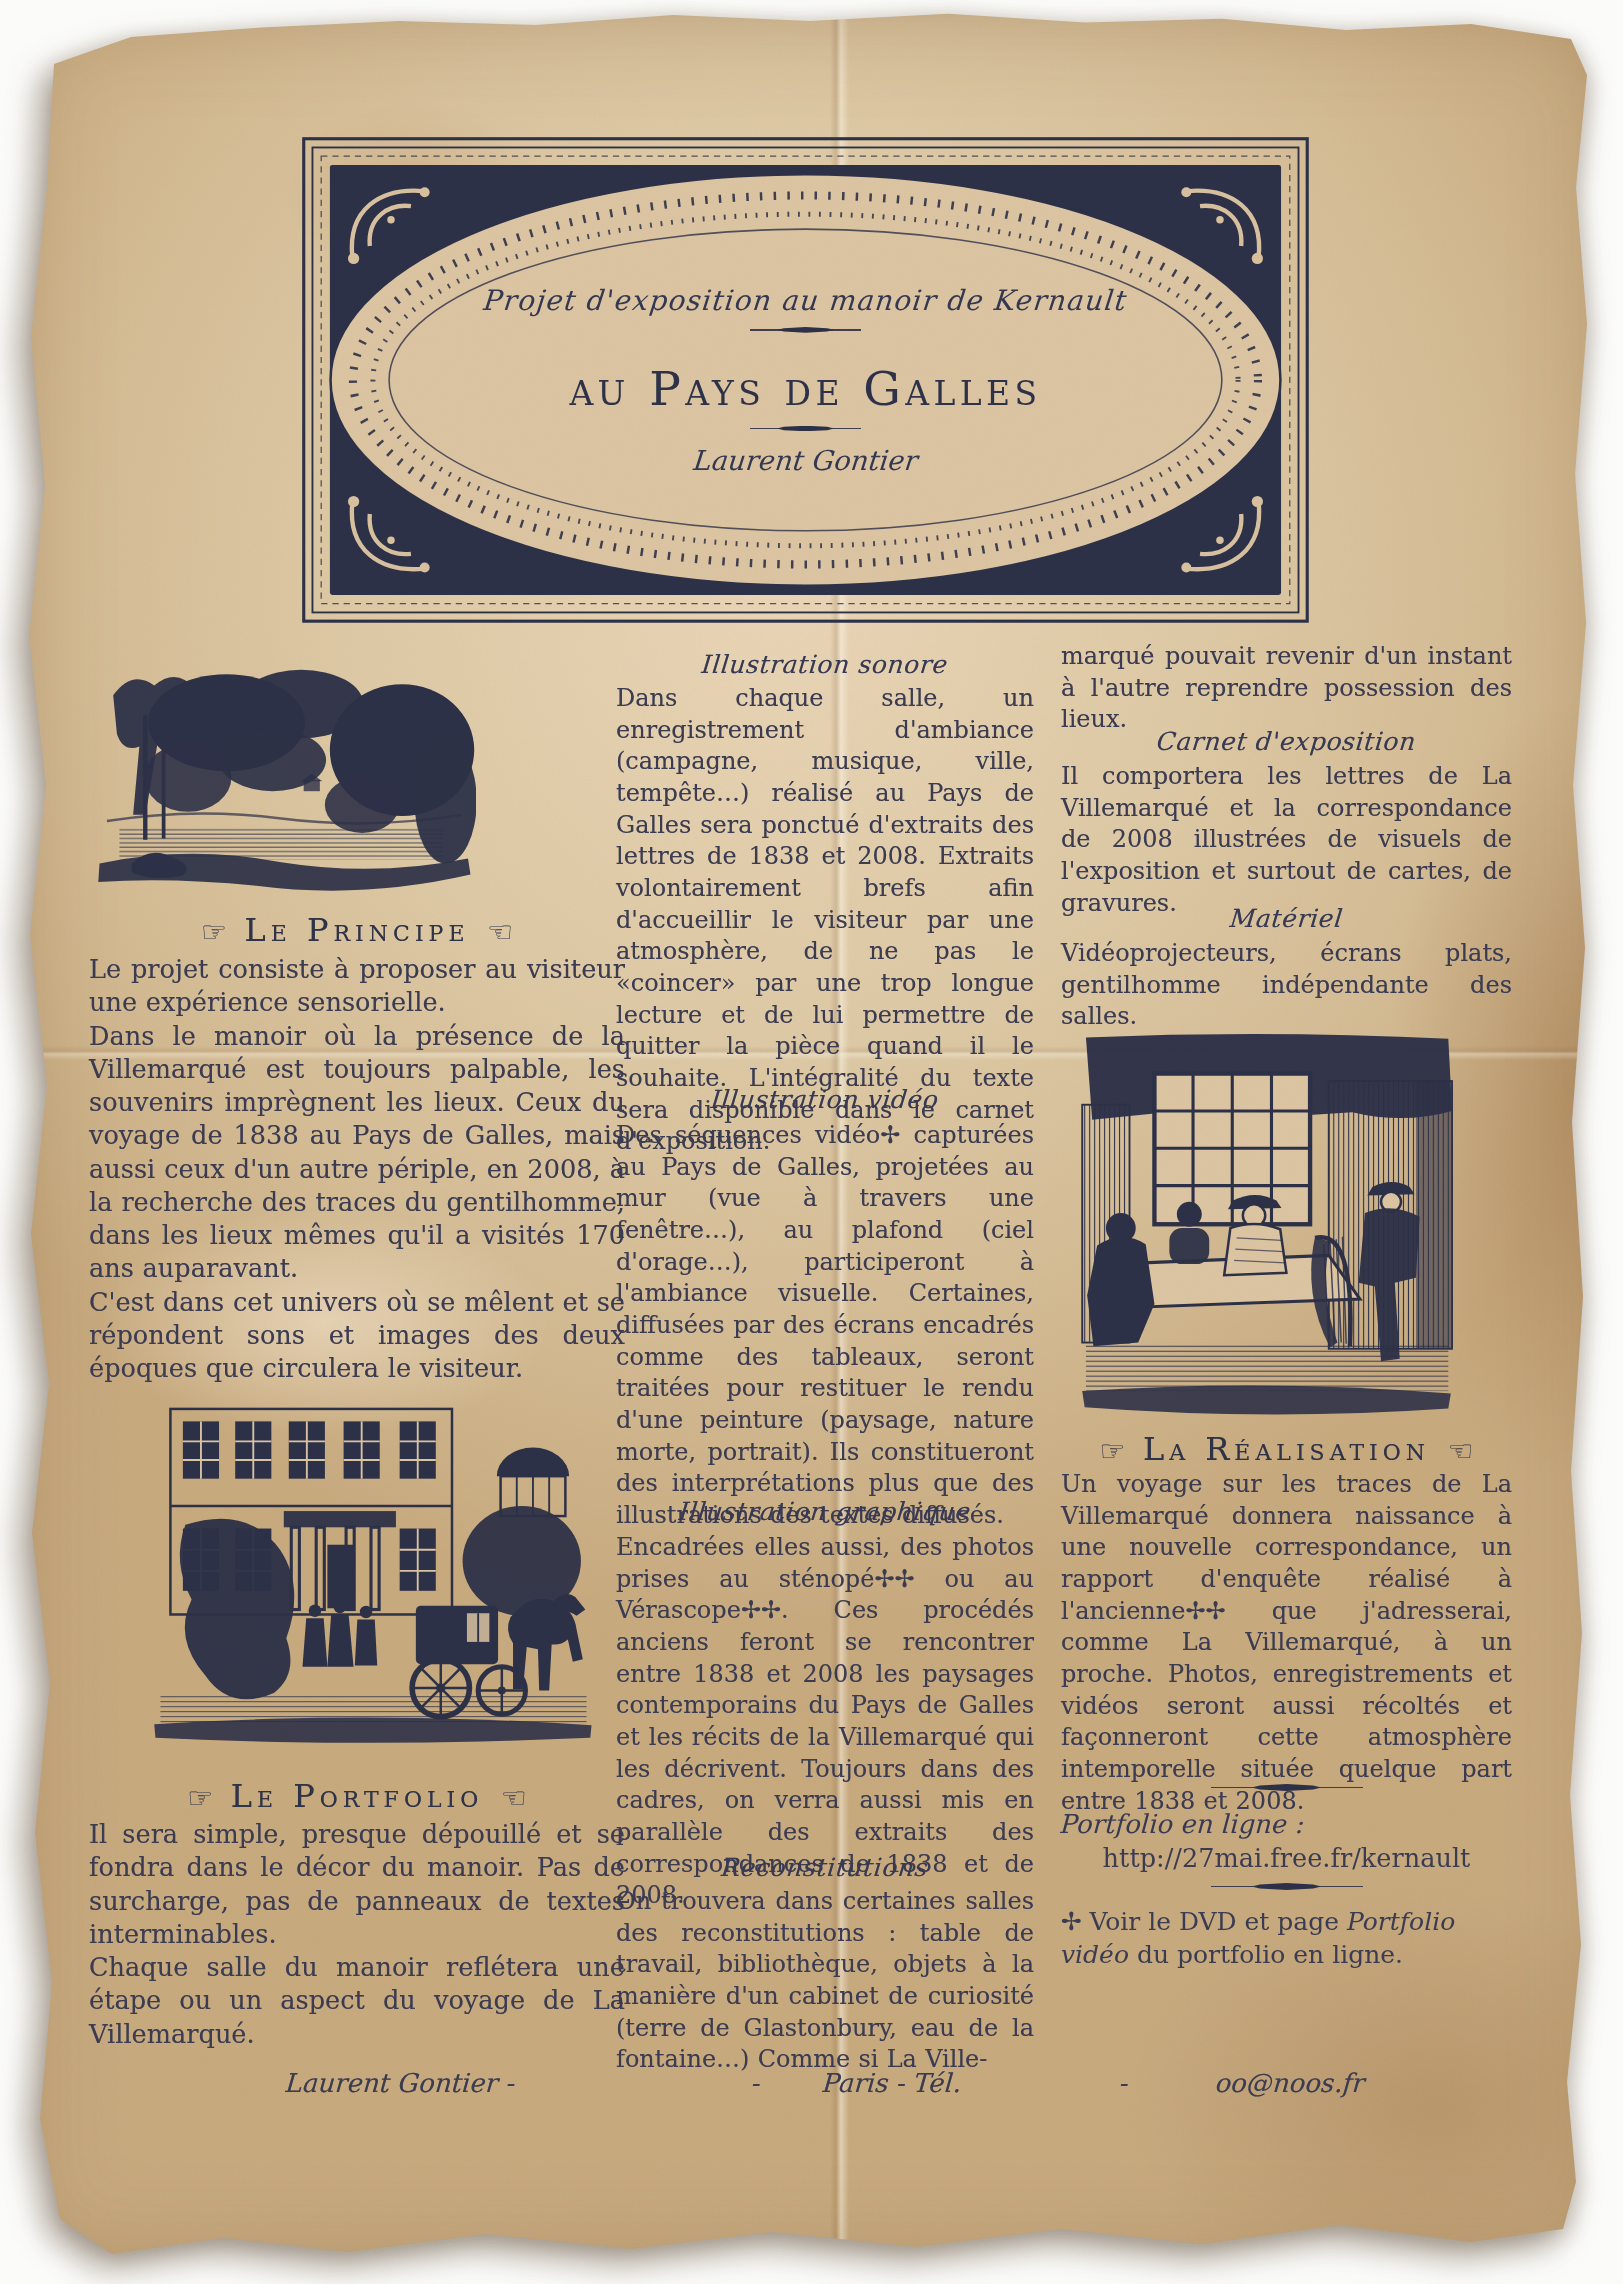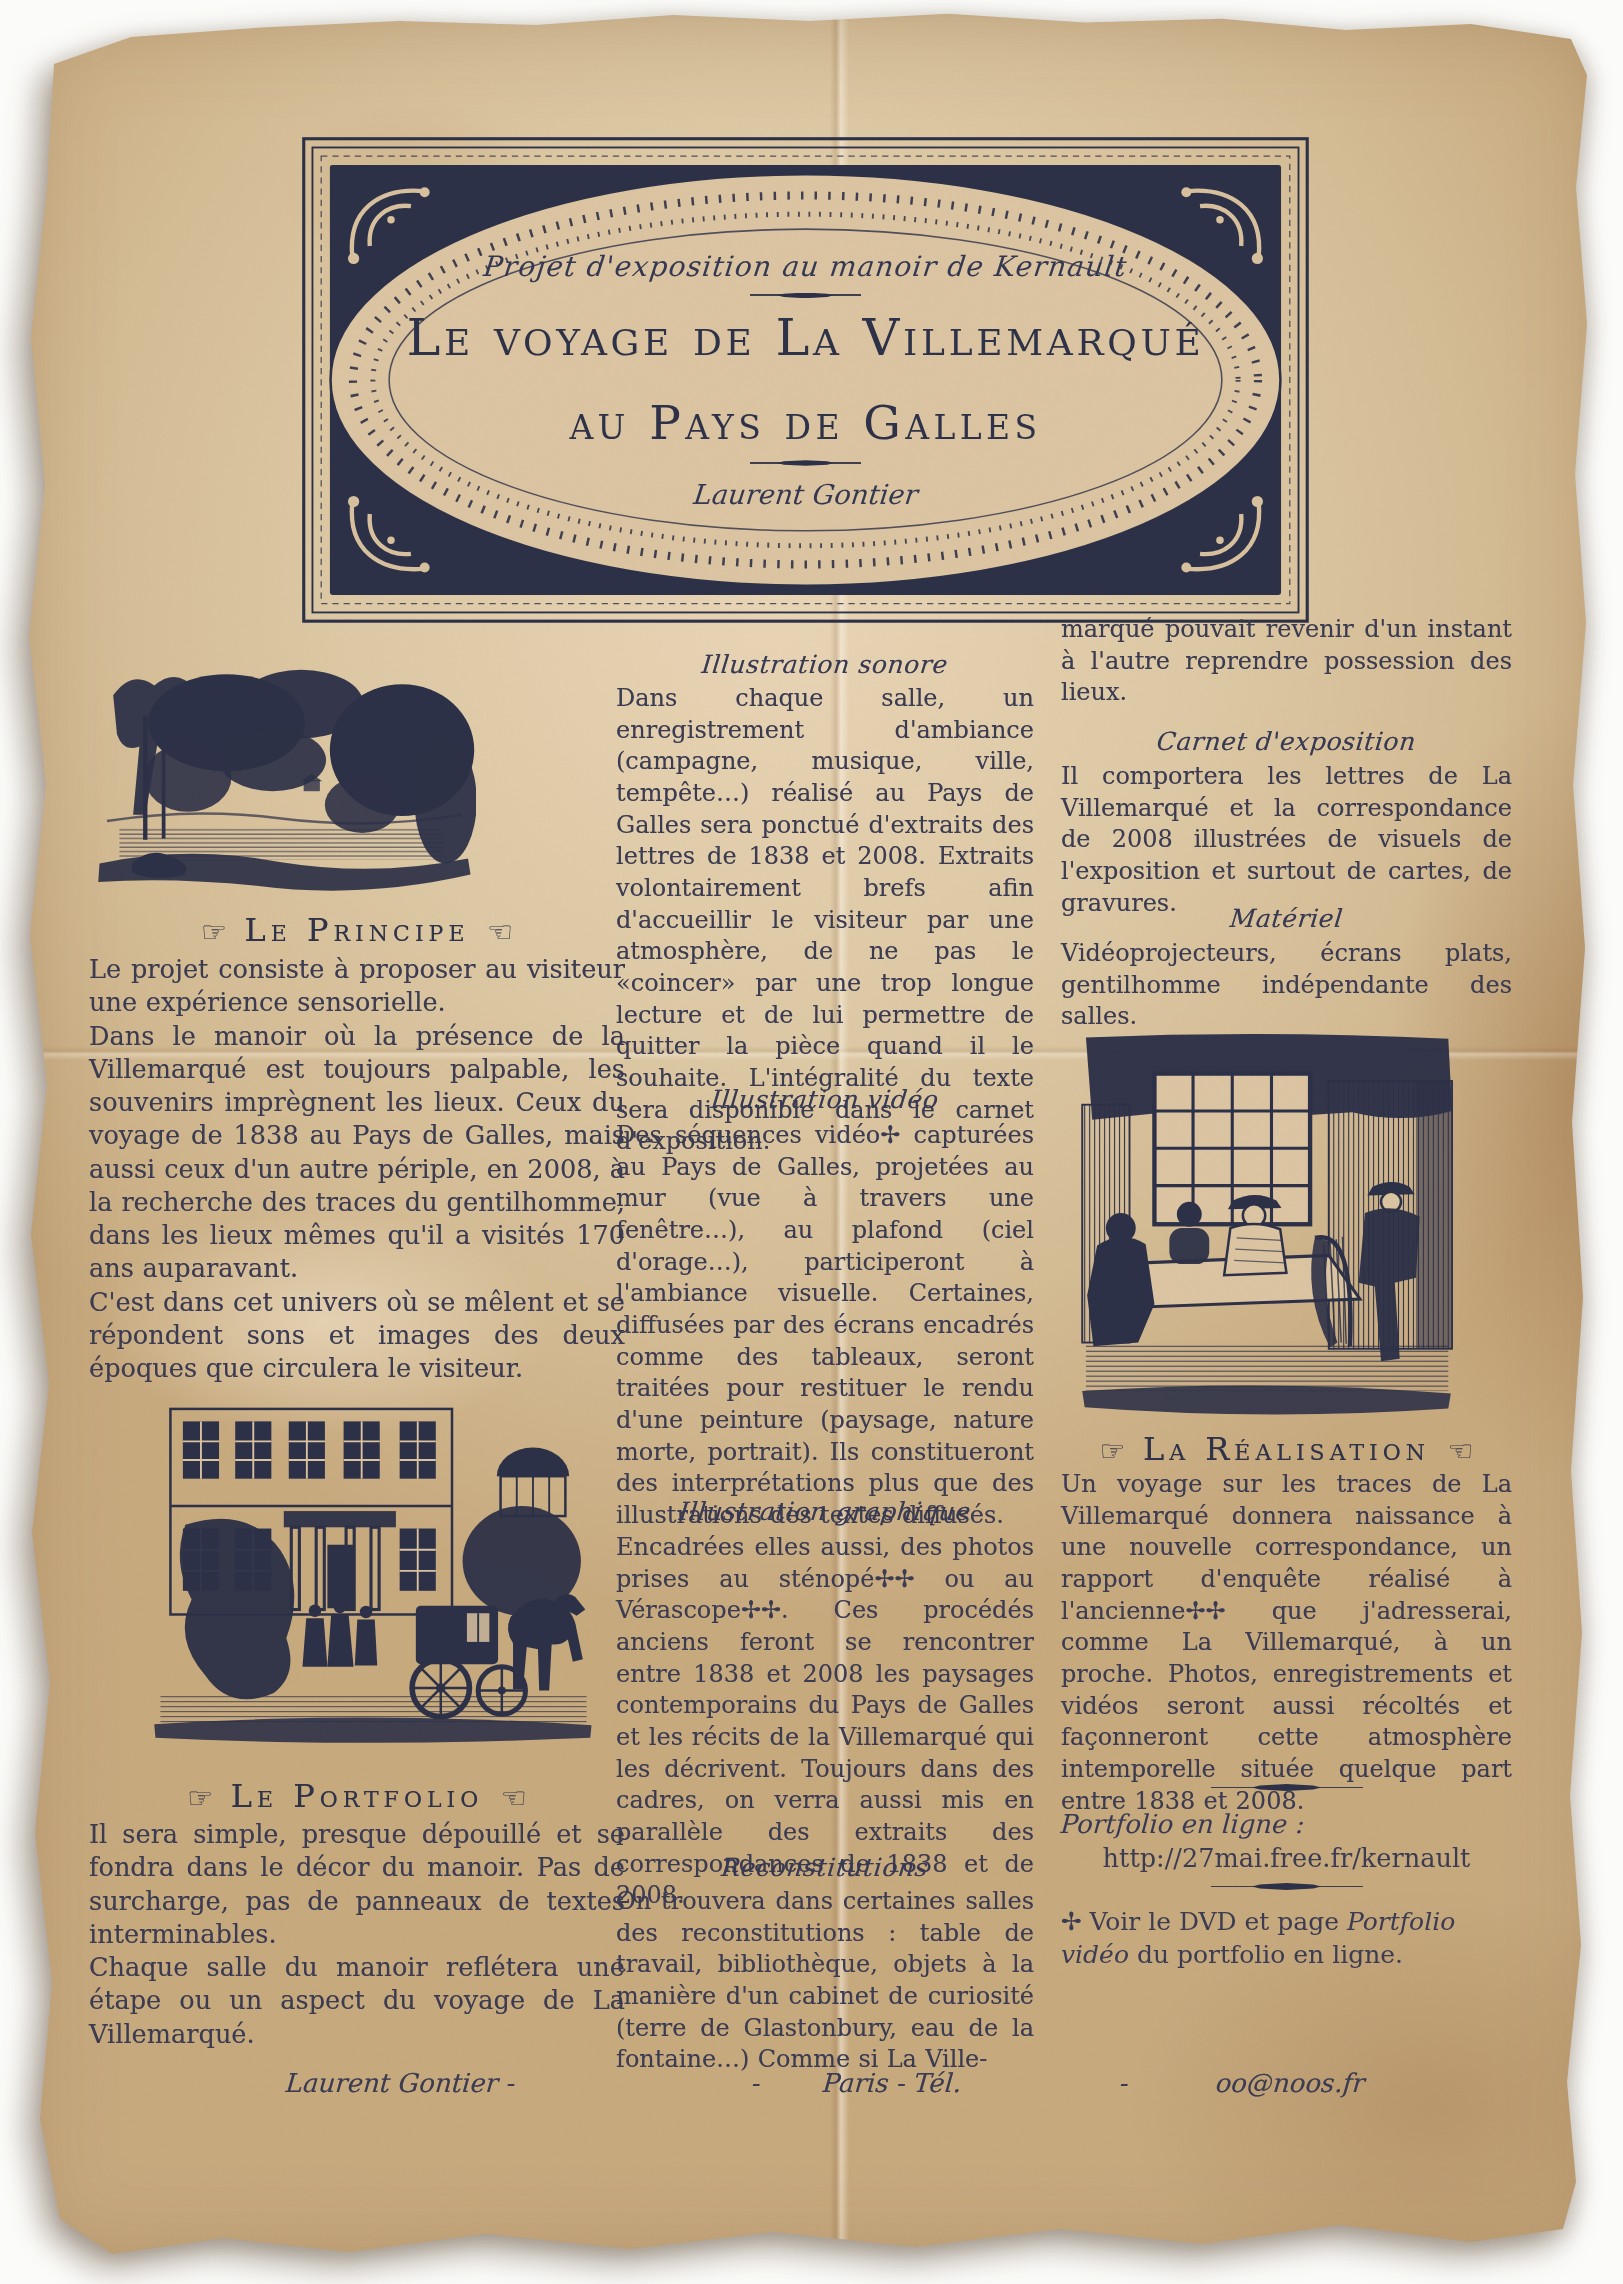--- a/index.html
+++ b/index.html
@@ -84,21 +84,20 @@
           <use href="#curl" transform="translate(0,786) scale(1,-1)"></use>
           <use href="#curl" transform="translate(1622,786) scale(-1,-1)"></use>
         </svg>
         <div class="frame-text">
           <div class="kicker">Projet d'exposition au manoir de Kernault</div>
           <div class="fusil small">
               <i class="l"></i>
               <i class="d"></i>
               <i class="l"></i>
             </div>
-          <div class="title1">Le voyage de La Villemarqué</div>
           <div class="title2">au Pays de Galles</div>
           <div class="fusil small">
               <i class="l"></i>
               <i class="d"></i>
               <i class="l"></i>
             </div>
           <div class="author">Laurent Gontier</div>
         </div>
       </div>
 
@@ -255,21 +254,21 @@
       </div>
       <div class="abs scripthead" style="left:616px;top:1497px;width:418px">Illustration graphique</div>
       <div class="abs txt small" style="left:616px;top:1532px;width:418px">
         <p>Encadrées elles aussi, des photos prises au sténopé✢✢ ou au Vérascope✢✢. Ces procédés anciens feront se rencontrer entre 1838 et 2008 les paysages contemporains du Pays de Galles et les récits de la Villemarqué qui les décrivent. Toujours dans des cadres, on verra aussi mis en parallèle des extraits des correspondances de 1838 et de 2008.</p>
       </div>
       <div class="abs scripthead" style="left:616px;top:1853px;width:418px">Reconstitutions</div>
       <div class="abs txt small" style="left:616px;top:1886px;width:418px">
         <p>On trouvera dans certaines salles des reconstitutions : table de travail, bibliothèque, objets à la manière d'un cabinet de curiosité (terre de Glastonbury, eau de la fontaine…) Comme si La Ville-</p>
       </div>
 
-      <div class="abs txt small" style="left:1061px;top:614px;width:451px">
+      <div class="abs txt small" style="left:1061px;top:641px;width:451px">
         <p>marqué pouvait revenir d'un instant à l'autre reprendre possession des lieux.</p>
       </div>
       <div class="abs scripthead" style="left:1061px;top:727px;width:451px">Carnet d'exposition</div>
       <div class="abs txt small" style="left:1061px;top:761px;width:451px">
         <p>Il comportera les lettres de La Villemarqué et la correspondance de 2008 illustrées de visuels de l'exposition et surtout de cartes, de gravures.</p>
       </div>
       <div class="abs scripthead" style="left:1061px;top:904px;width:451px">Matériel</div>
       <div class="abs txt small" style="left:1061px;top:938px;width:451px">
         <p>Vidéoprojecteurs, écrans plats, gentilhomme indépendante des salles.</p>
       </div>

